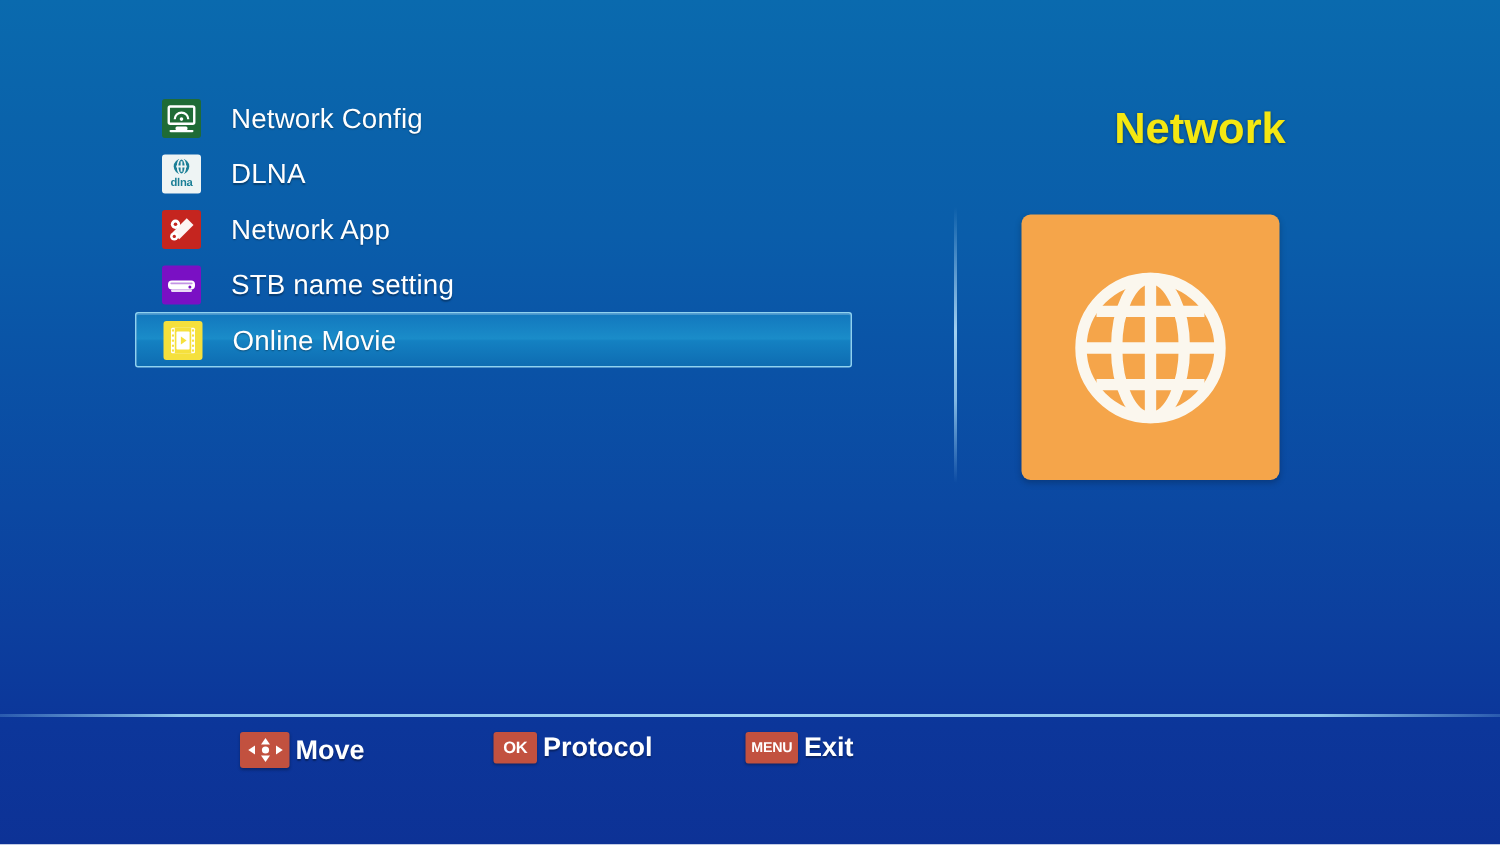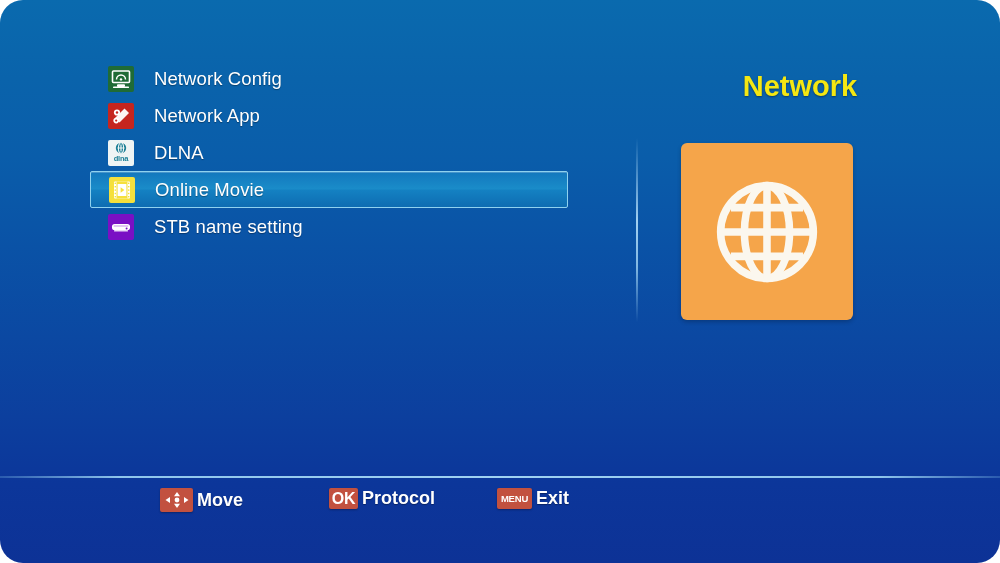--- a/index.html
+++ b/index.html
@@ -12,21 +12,20 @@
     background: linear-gradient(180deg,
         #0a6aae 0%,
         #0a63ab 14%,
         #0a5daa 28%,
         #0a52a6 44%,
         #0b48a2 60%,
         #0c3f9e 74%,
         #0c369a 86%,
         #0d3296 100%);
     overflow: hidden;
-    border-radius: 23px;
   }
 
   
   #menu {
     position: absolute; left: 90px; top: 60px;
     width: 480px;
   }
   .menu-row {
     position: relative;
     height: 37px;
@@ -110,21 +109,21 @@
     display: flex; align-items: center;
   }
   .key-badge {
     background: #c2513f;
     color: #ffffff;
     border-radius: 2px;
     display: flex; align-items: center; justify-content: center;
     font-weight: bold;
     box-shadow: 0 1px 2px rgba(0,0,0,.3);
   }
-  .key-ok { width: 29px; height: 21px; font-size: 16px; letter-spacing: -.2px; }
+  .key-ok { width: 29px; height: 21px; font-size: 11px; letter-spacing: -.2px; }
   .key-menu { width: 35px; height: 21px; font-size: 9.5px; letter-spacing: -.2px; }
   .key-dpad { width: 33px; height: 24px; }
   .hint-text {
     color: #ffffff; font-size: 18px; font-weight: bold;
     margin-left: 4px;
     text-shadow: 0 1px 1px rgba(0,0,0,.35);
     white-space: nowrap;
   }
 </style>
 </head>
@@ -141,44 +140,56 @@
           <path d="M8.5 13.5a4.5 4.5 0 0 1 9 0" fill="none" stroke="#ffffff" stroke-width="1.5"></path>
           <circle cx="13" cy="13.4" r="1.2" fill="#ffffff"></circle>
           <rect x="9" y="18.3" width="8" height="2.6" rx="1" fill="#ffffff"></rect>
           <rect x="5" y="20.6" width="16" height="1.5" rx=".7" fill="#ffffff"></rect>
         </svg>
       </span>
       <span class="menu-label">Network Config</span>
     </div>
 
     <div class="menu-row">
+      <span class="icon-tile" style="background:#eef4f4">
+        <svg class="i-svg" viewBox="0 0 26 26" style="position:absolute;top:-4px;left:0" aria-hidden="true">
+          <circle cx="13" cy="12" r="5.2" fill="#1b7f96"></circle>
+          <path d="M9.5 12h7M13 8.5v7" stroke="#eef4f4" stroke-width="1.2"></path>
+          <ellipse cx="13" cy="12" rx="2.6" ry="5.2" fill="none" stroke="#eef4f4" stroke-width="1.1"></ellipse>
+        </svg>
+        <span class="dlna-txt">dlna</span>
+      </span>
+      <span class="menu-label">DLNA</span>
+    </div>
+
+    <div class="menu-row">
       <span class="icon-tile" style="background:#c5251f">
         <svg class="i-svg" viewBox="0 0 26 26" aria-hidden="true">
           <path d="M16.5 5.5 L21 10 L11.5 19.5 L7 15 Z" fill="#ffffff" opacity=".95"></path>
           <circle cx="9" cy="9.5" r="3.1" fill="#ffffff"></circle>
           <circle cx="9" cy="9.5" r="1.2" fill="#c5251f"></circle>
           <circle cx="8.2" cy="17.6" r="2.8" fill="#ffffff"></circle>
           <circle cx="8.2" cy="17.6" r="1.1" fill="#c5251f"></circle>
         </svg>
       </span>
       <span class="menu-label">Network App</span>
     </div>
 
-    <div class="menu-row">
-      <span class="icon-tile" style="background:#eef4f4">
-        <svg class="i-svg" viewBox="0 0 26 26" style="position:absolute;top:-4px;left:0" aria-hidden="true">
-          <circle cx="13" cy="12" r="5.2" fill="#1b7f96"></circle>
-          <path d="M9.5 12h7M13 8.5v7" stroke="#eef4f4" stroke-width="1.2"></path>
-          <ellipse cx="13" cy="12" rx="2.6" ry="5.2" fill="none" stroke="#eef4f4" stroke-width="1.1"></ellipse>
-        </svg>
-        <span class="dlna-txt">dlna</span>
-      </span>
-      <span class="menu-label">DLNA</span>
-    </div>
-
+
+    <div class="menu-row">
+      <span class="icon-tile" style="background:#7a10c4">
+        <svg class="i-svg" viewBox="0 0 26 26" aria-hidden="true">
+          <rect x="4" y="10" width="18" height="6" rx="2.6" fill="#ffffff"></rect>
+          <rect x="5.6" y="11.4" width="14.8" height="1.1" rx=".5" fill="#7a10c4" opacity=".45"></rect>
+          <circle cx="18.6" cy="14.4" r="1" fill="#7a10c4"></circle>
+          <rect x="6" y="16" width="14" height="1.6" rx=".7" fill="#ffffff" opacity=".85"></rect>
+        </svg>
+      </span>
+      <span class="menu-label">STB name setting</span>
+    </div>
 
     <div class="menu-row selected">
       <span class="icon-tile" style="background:#f5e03c">
         <svg class="i-svg" viewBox="0 0 26 26" aria-hidden="true">
           <rect x="5" y="4.5" width="16" height="17" rx="1" fill="#ffffff"></rect>
           <rect x="7.5" y="4.5" width="11" height="17" fill="#f5e03c"></rect>
           <rect x="8.6" y="7" width="8.8" height="12" rx=".6" fill="#ffffff"></rect>
           <path d="M11.6 10.3 L15.4 13 L11.6 15.7 Z" fill="#f5e03c"></path>
           <g fill="#f5e03c">
             <rect x="5.6" y="5.6" width="1.4" height="1.4"></rect>
@@ -190,32 +201,20 @@
             <rect x="19" y="9" width="1.4" height="1.4"></rect>
             <rect x="19" y="12.4" width="1.4" height="1.4"></rect>
             <rect x="19" y="15.8" width="1.4" height="1.4"></rect>
             <rect x="19" y="19" width="1.4" height="1.4"></rect>
           </g>
         </svg>
       </span>
       <span class="menu-label">Online Movie</span>
     </div>
 
-    <div class="menu-row">
-      <span class="icon-tile" style="background:#7a10c4">
-        <svg class="i-svg" viewBox="0 0 26 26" aria-hidden="true">
-          <rect x="4" y="10" width="18" height="6" rx="2.6" fill="#ffffff"></rect>
-          <rect x="5.6" y="11.4" width="14.8" height="1.1" rx=".5" fill="#7a10c4" opacity=".45"></rect>
-          <circle cx="18.6" cy="14.4" r="1" fill="#7a10c4"></circle>
-          <rect x="6" y="16" width="14" height="1.6" rx=".7" fill="#ffffff" opacity=".85"></rect>
-        </svg>
-      </span>
-      <span class="menu-label">STB name setting</span>
-    </div>
-
 
   </div>
 
   <div id="panel-title">Network</div>
   <div id="vdivider"></div>
 
   <div id="globe-tile">
     <svg width="122" height="122" viewBox="0 0 100 100" aria-hidden="true">
       <g fill="none" stroke="#fbf7ee" stroke-width="6.2">
         <circle cx="50" cy="50" r="38"></circle>

